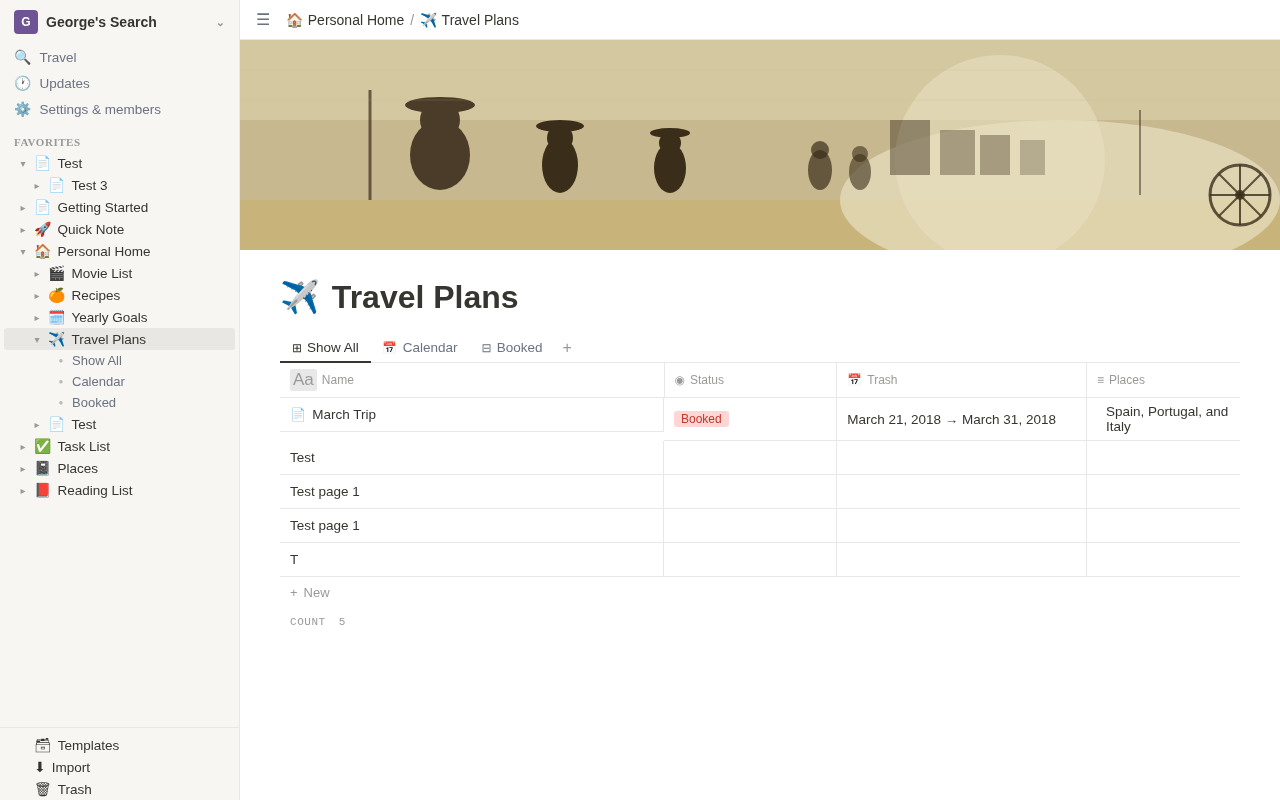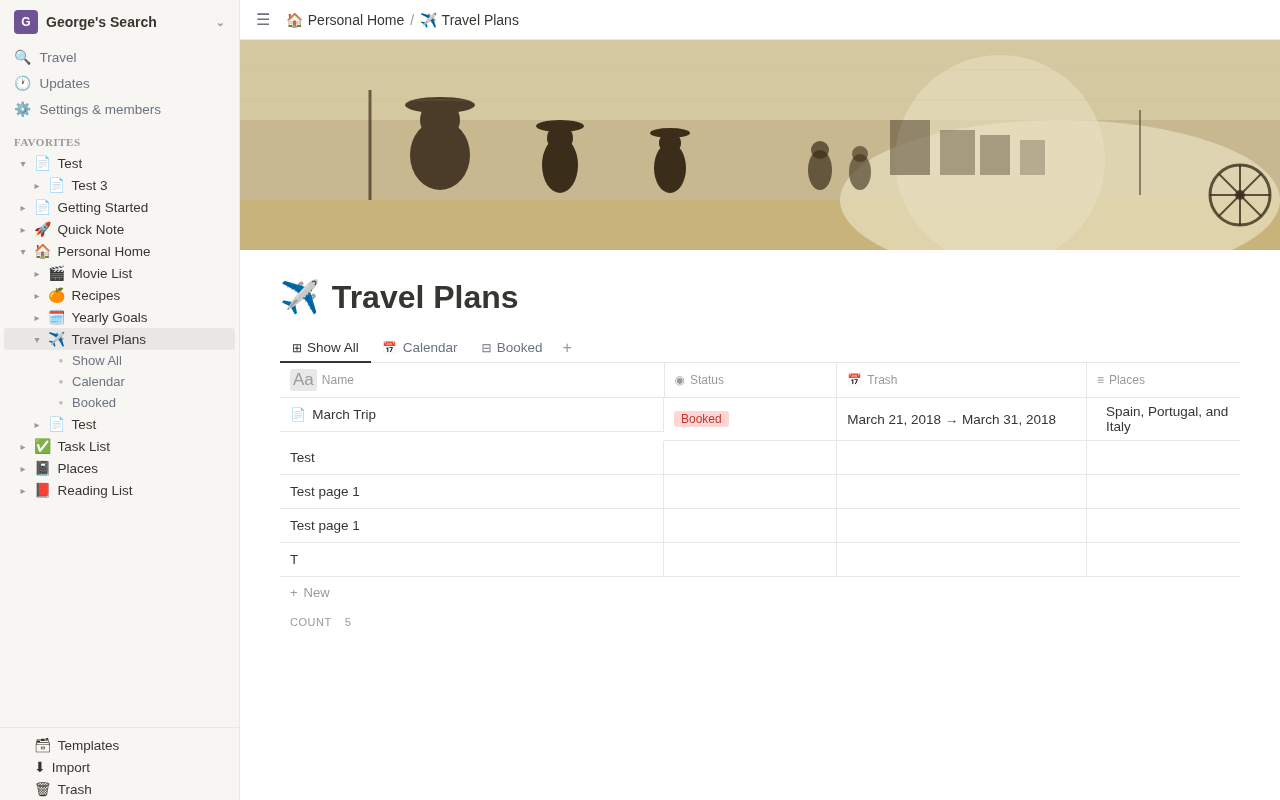--- a/index.html
+++ b/index.html
@@ -194,21 +194,21 @@
       padding: 8px 10px;
       color: #9b9a97;
       font-size: 13px;
       cursor: pointer;
     }
 
     .count-row {
       padding: 8px 10px;
       font-size: 11px;
       color: #9b9a97;
-      display: flex; align-items: center; gap: 13px;
+      display: flex; align-items: center; gap: 13px; font-family: Liberation Mono, monospace;
     }
     .count-label { text-transform: uppercase; letter-spacing: 0.05em; }
 
     
     #cover-img {
       width: 100%;
       height: 210px;
       background: linear-gradient(to bottom, #c8b89a 0%, #d4c5a0 40%, #bba87a 100%);
       position: relative;
       overflow: hidden;

